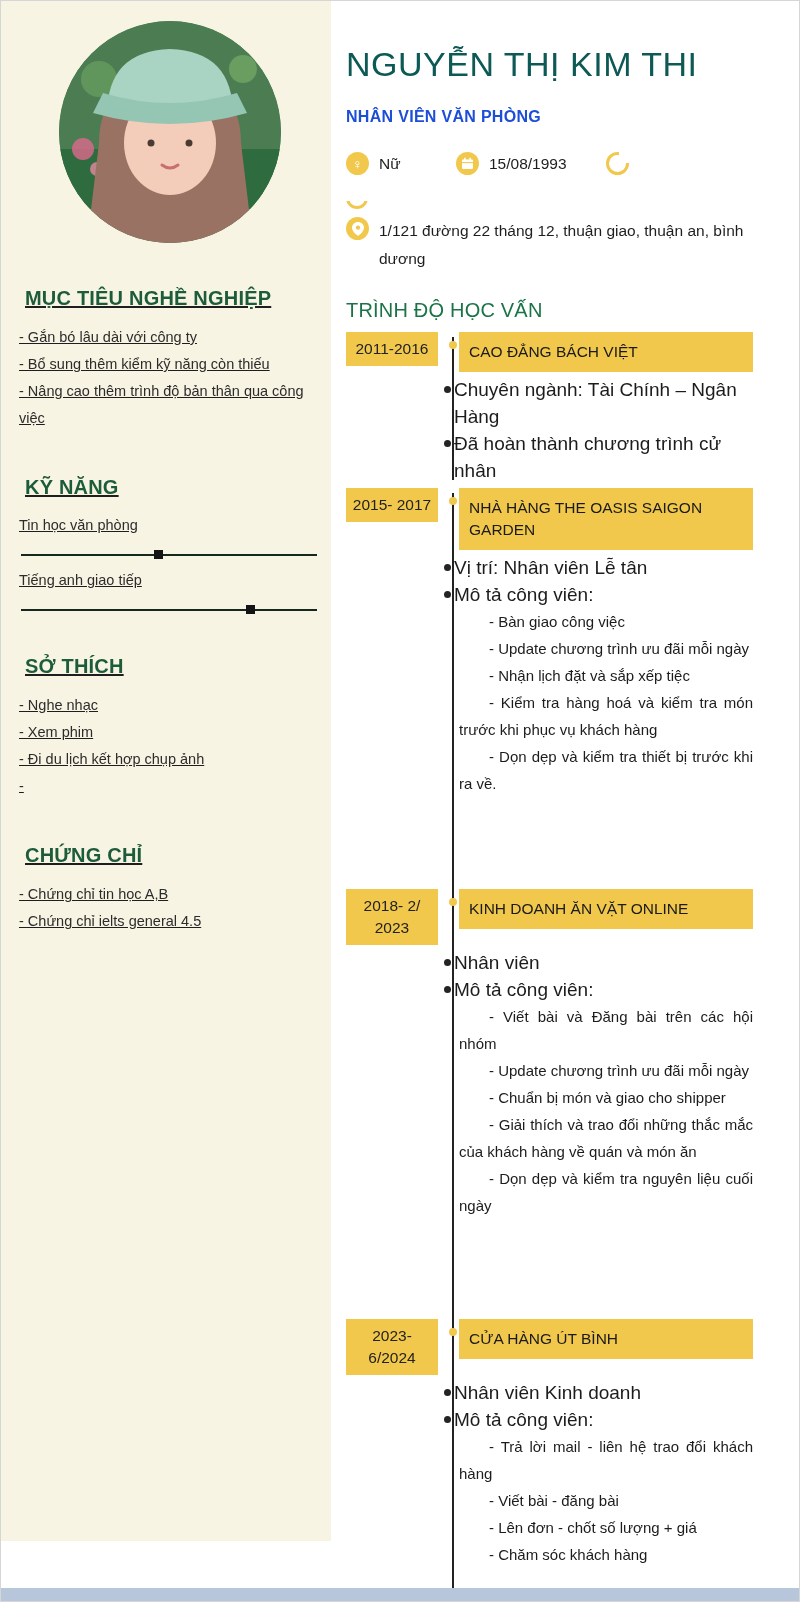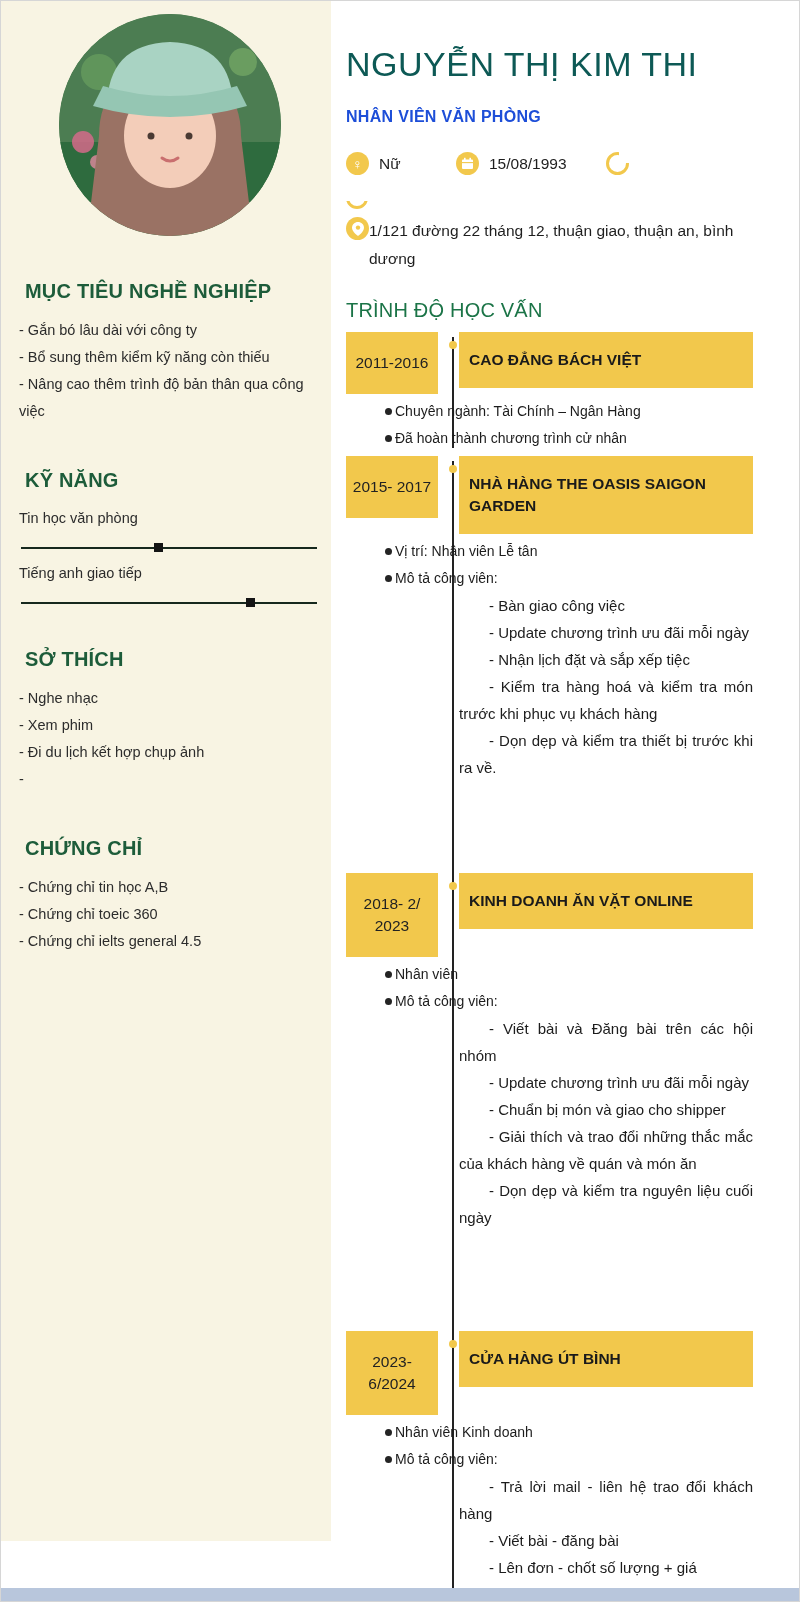--- a/index.html
+++ b/index.html
@@ -5,21 +5,21 @@
   * { margin:0; padding:0; box-sizing:border-box; }
   html,body { background:#fff; }
   body { font-family:"Liberation Sans","DejaVu Sans",sans-serif; color:#1e1e1e; }
   .page {
     position:relative; width:800px; height:1602px; margin:0 auto;
     background:#fff; border:1px solid #d6d6d6; overflow:hidden;
   }
   
   .sidebar {
     position:absolute; top:0; left:0; width:330px; height:1540px;
-    background:#f8f4e3; padding:13px 10px 0 18px;
+    background:#f8f4e3; padding:20px 10px 0 18px;text-decoration:underline;
   }
   .photo-wrap {
     width:222px; height:222px; border-radius:50%; overflow:hidden;
     margin:0 auto; background:#4c7d52;
   }
   .photo-wrap svg { display:block; }
   .side-h {
     font-size:20px; font-weight:700; color:#1d5c3a; letter-spacing:.2px;
     margin:44px 0 14px 6px;
   }
@@ -53,49 +53,49 @@
     border:3px solid #f2c84c; flex:0 0 23px;
   }
   .ring-broken::after {
     content:""; position:absolute; right:-4px; top:-5px; width:11px; height:13px; background:#fff;
   }
   .mail-sliver { margin-top:26px; width:24px; height:11px; overflow:hidden; }
   .mail-sliver .ring {
     display:block; width:22px; height:22px; border-radius:50%;
     border:3px solid #f2c84c; margin-top:-14px;
   }
-  .addr-row { margin-top:5px; display:flex; }
+  .addr-row { margin-top:5px; display:flex; gap:10px; }
   .addr-text { font-size:15.5px; line-height:28px; max-width:380px; }
   .sec-h { margin:26px 0 10px; font-size:20px; font-weight:400; color:#1b7447; letter-spacing:.2px; }
   
   .timeline { position:relative; margin-top:4px; }
   .timeline::before {
     content:""; position:absolute; left:106px; top:5px; bottom:4px;
     width:2px; background:#222;
   }
   .timeline.exp { padding-bottom:100px; }
   .timeline.exp::before { bottom:0; }
   .t-entry { position:relative; }
   .t-entry.e1 { margin-bottom:92px; }
   .t-entry.e2 { margin-bottom:100px; }
   .t-head { position:relative; display:flex; align-items:flex-start; margin-bottom:4px; }
   .t-head::after {
     content:""; position:absolute; left:103px; top:9px;
     width:8px; height:8px; background:#f2c84c; border-radius:50%;
   }
   .t-date {
     width:92px; background:#f2c84c; text-align:center;
-    font-size:15.5px; line-height:22px; padding:20px 2px; color:#222;
+    font-size:15.5px; line-height:22px; padding:6px 2px; color:#222;
   }
   .t-bar {
-    flex:1; margin-left:21px; background:#f2c84c; font-weight:700;
-    font-size:15.5px; line-height:22px; padding:17px 10px; color:#1a1a1a;
+    flex:1; margin-left:21px; background:#f2c84c; font-weight:400;
+    font-size:15.5px; line-height:22px; padding:9px 10px; color:#1a1a1a;
   }
   .t-line {
-    position:relative; margin-left:49px; font-size:14px; line-height:27px; color:#1c1c1c;
+    position:relative; margin-left:108px; font-size:19px; line-height:27px; color:#1c1c1c;
   }
   .t-line.dot::before {
     content:""; position:absolute; left:-10px; top:10px;
     width:7px; height:7px; border-radius:50%; background:#242424;
   }
   .t-sub {
     margin-left:113px; font-size:15px; line-height:27px; color:#1c1c1c;
     text-indent:30px; text-align:justify;
   }
   
@@ -155,21 +155,20 @@
       <h2 class="side-h">SỞ THÍCH</h2>
       <div class="side-item">- Nghe nhạc</div>
       <div class="side-item">- Xem phim</div>
       <div class="side-item">- Đi du lịch kết hợp chụp ảnh</div>
       <div class="side-item">-</div>
     </section>
 
     <section class="side-sec">
       <h2 class="side-h">CHỨNG CHỈ</h2>
       <div class="side-item">- Chứng chỉ tin học A,B</div>
-      <div class="side-item">- Chứng chỉ toeic 360</div>
       <div class="side-item">- Chứng chỉ ielts general 4.5</div>
     </section>
 
   </aside>
 
   <main class="main">
 
     <h1 class="name">NGUYỄN THỊ KIM THI</h1>
     <div class="job">NHÂN VIÊN VĂN PHÒNG</div>
 

